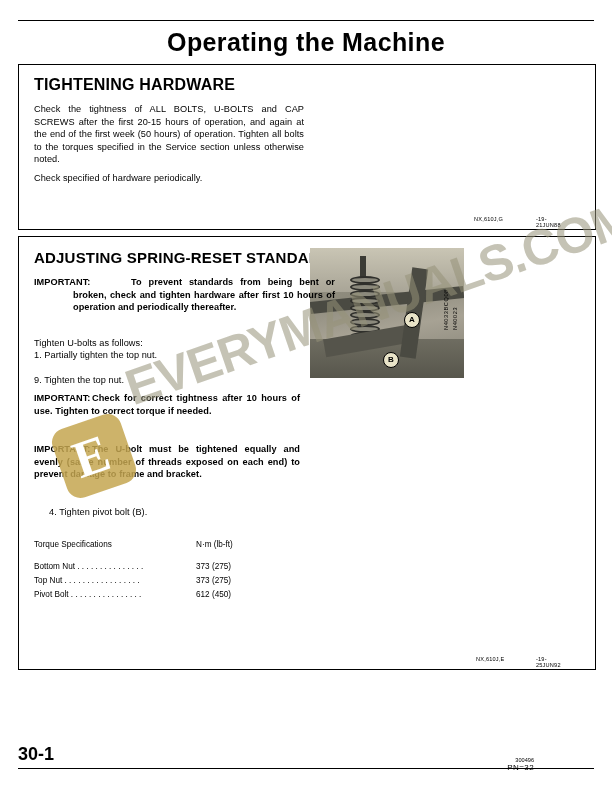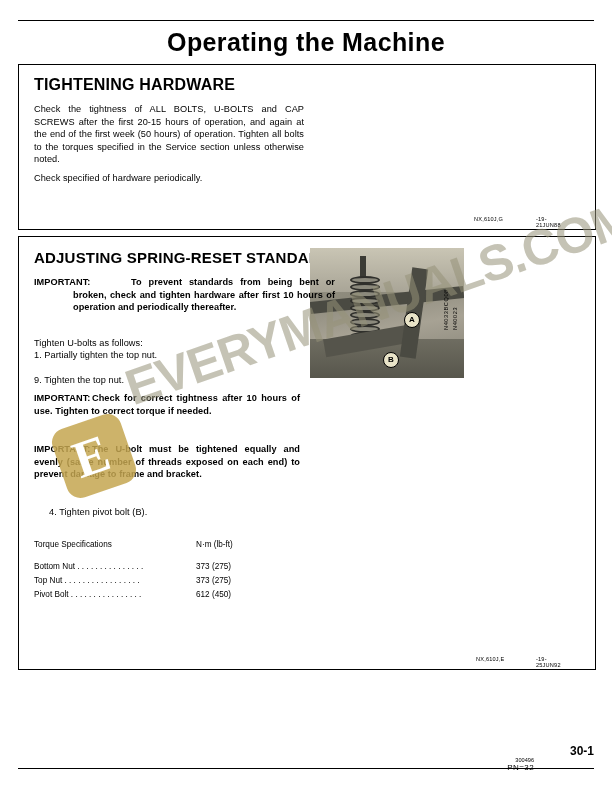--- a/index.html
+++ b/index.html
@@ -66,22 +66,22 @@
     position: absolute;
     font-size: 5.6px;
     letter-spacing: 0.2px;
     color: #000;
   }
   
   .pagenum {
     position: absolute;
     left: 18px; top: 744px;
     width: 576px;
-    text-align: right;
-    font-size: 12px;
+    text-align: left;
+    font-size: 18px;
     font-weight: bold;
   }
   .bottom-rule {
     position: absolute;
     left: 18px; top: 768px;
     width: 576px; height: 1px;
     background: #000;
   }
   .corner-code {
     position: absolute;

